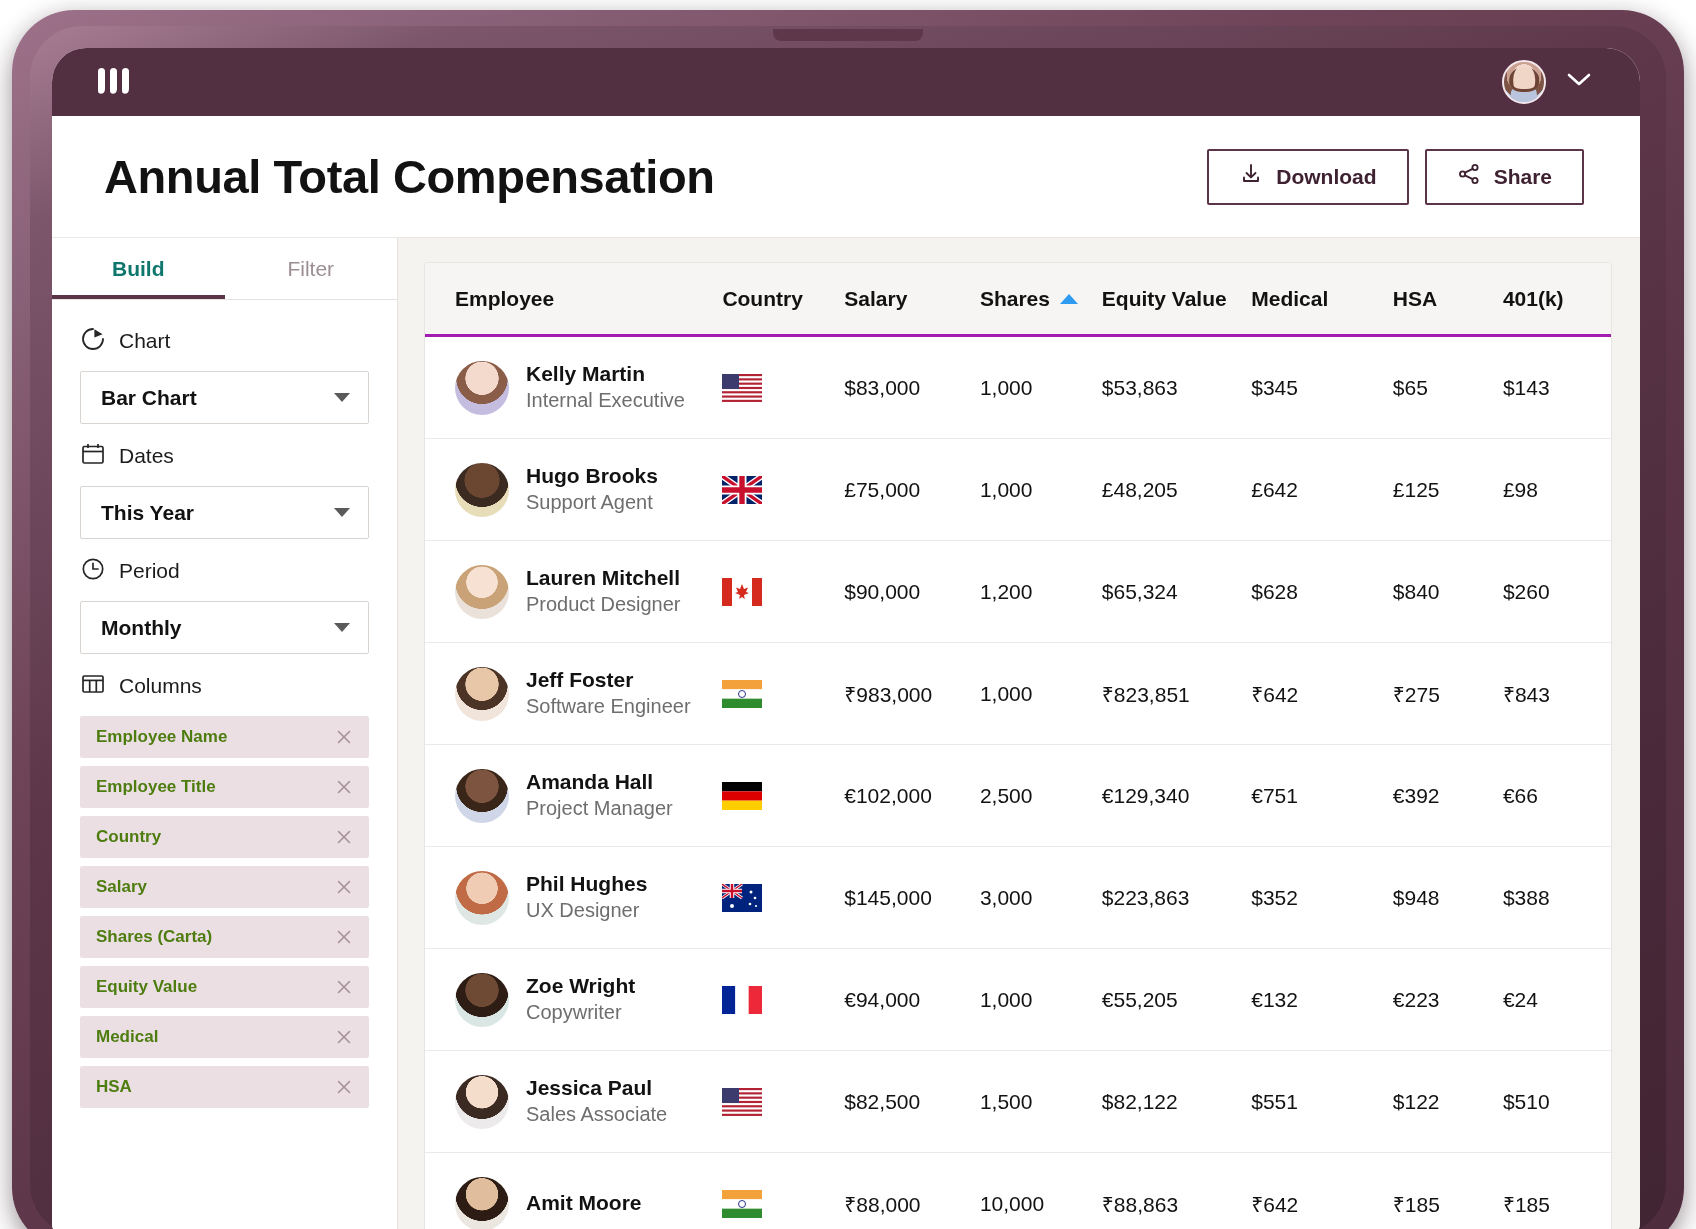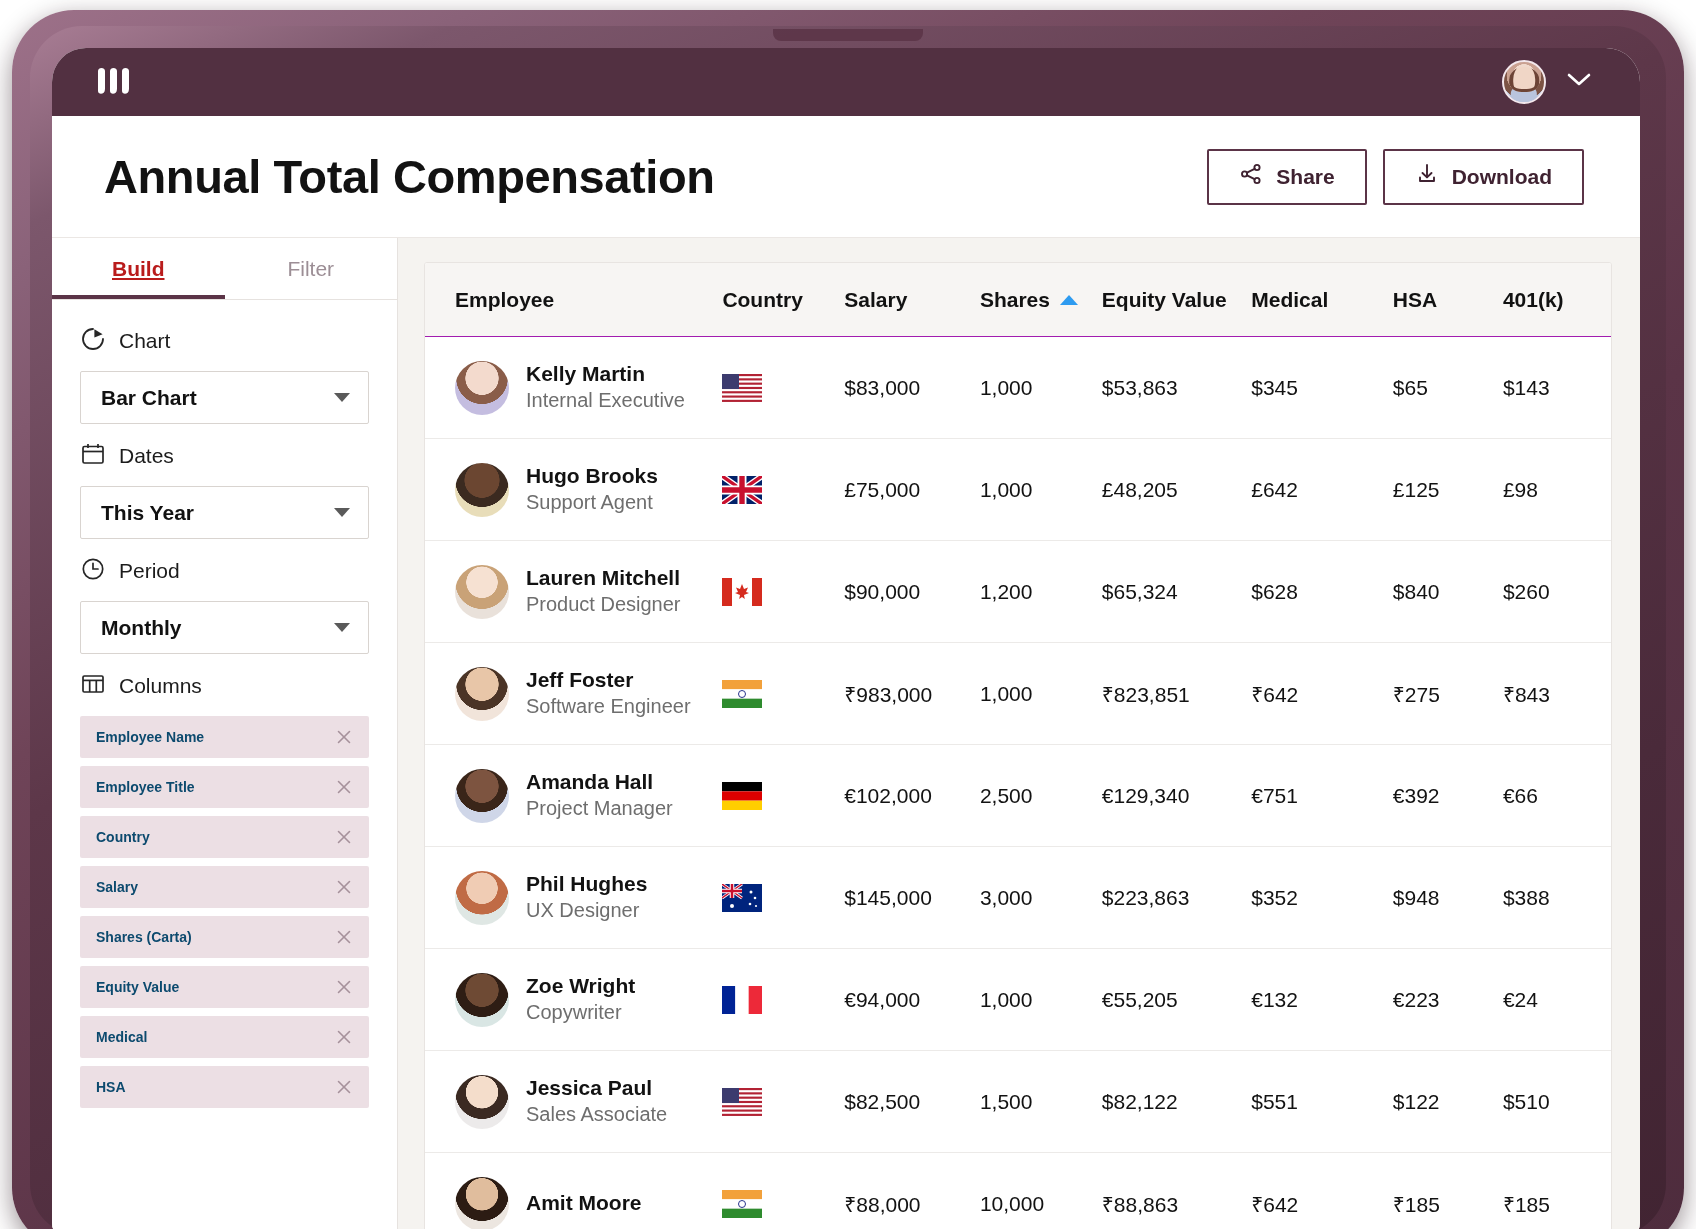--- a/index.html
+++ b/index.html
@@ -115,21 +115,21 @@
     border-right: 1px solid #e6e2df;
     display: flex; flex-direction: column;
     overflow: hidden;
   }
   #sidebar-tabs { display: flex; border-bottom: 1px solid #e6e2df; height: 62px; }
   .side-tab {
     flex: 1; display: flex; align-items: center; justify-content: center;
     font-size: 21px; cursor: pointer;
     font-family: "Liberation Sans", sans-serif;
   }
-  .side-tab.active { color: #b91c1c; font-weight: 700; box-shadow: inset 0 -4px 0 #5b3447; text-decoration: underline; }
+  .side-tab.active { color: #0f766e; font-weight: 700; box-shadow: inset 0 -4px 0 #5b3447; }
   .side-tab.inactive { color: #9c8e95; font-weight: 400; }
 
   #sidebar-body { padding: 26px 28px 0 28px; overflow: hidden; }
   .field-group { margin-bottom: 17px; }
   .field-head {
     display: flex; align-items: center; gap: 13px;
     margin-bottom: 15px; height: 30px;
   }
   .field-label { font-size: 21px; color: #1c1c1c; }
   .field-head .toggle-wrap { margin-left: auto; }
@@ -151,32 +151,32 @@
     width: 0; height: 0;
     border-left: 8px solid transparent; border-right: 8px solid transparent;
     border-top: 9px solid #5a5a5a;
   }
   #columns-list { display: flex; flex-direction: column; gap: 8px; }
   .col-chip {
     height: 42px; background: #ecdfe4;
     display: flex; align-items: center; justify-content: space-between;
     padding: 0 16px 0 16px; cursor: grab; border-radius: 2px;
   }
-  .col-chip-label { font-size: 14px; font-weight: 700; color: #0c4a6e; }
+  .col-chip-label { font-size: 17px; font-weight: 700; color: #4d7c0f; }
   .chip-x { width: 18px; height: 18px; cursor: pointer; opacity: .55; }
 
   
   #table-panel-wrap { flex: 1; padding: 24px 28px 0 26px; overflow: hidden; }
   #table-card {
     background: #ffffff; border: 1px solid #e8e4e1;
     border-radius: 3px; overflow: hidden; height: 100%;
   }
   #table-head {
     display: flex; align-items: center; height: 74px;
-    background: #f7f5f3; border-bottom: 1px solid #a21caf;
+    background: #f7f5f3; border-bottom: 3px solid #a21caf;
     padding: 0 0 0 30px;
   }
   .th {
     font-size: 21px; font-weight: 700; color: #121212;
     display: flex; align-items: center; gap: 10px;
   }
   .sort-caret-up {
     width: 0; height: 0;
     border-left: 9px solid transparent; border-right: 9px solid transparent;
     border-bottom: 10px solid #2e9bf0;
@@ -232,42 +232,42 @@
         </span>
       </div>
     </div>
 
     <div id="page-header">
       <div id="page-title">Annual Total Compensation</div>
       <div id="header-actions">
         <button class="hdr-btn">
           <span>
             <svg width="24" height="24" viewBox="0 0 24 24" aria-hidden="true">
+              <g fill="none" stroke="#3f2231" stroke-width="1.9" stroke-linecap="round" stroke-linejoin="round">
+                <path d="M12 3 L12 15"></path>
+                <path d="M7.5 11 L12 15.4 L16.5 11"></path>
+                <path d="M5 15.5 L5 19 L19 19 L19 15.5"></path>
+              </g>
+            </svg>
+          </span>
+          <span>Download</span>
+        </button>
+        <button class="hdr-btn">
+          <span>
+            <svg width="24" height="24" viewBox="0 0 24 24" aria-hidden="true">
               <g fill="none" stroke="#3f2231" stroke-width="1.9" stroke-linecap="round">
                 <circle cx="18" cy="5.5" r="2.6"></circle>
                 <circle cx="5.6" cy="12" r="2.6"></circle>
                 <circle cx="18" cy="18.5" r="2.6"></circle>
                 <path d="M8 10.7 L15.6 6.8"></path>
                 <path d="M8 13.3 L15.6 17.2"></path>
               </g>
             </svg>
           </span>
           <span>Share</span>
-        </button>
-        <button class="hdr-btn">
-          <span>
-            <svg width="24" height="24" viewBox="0 0 24 24" aria-hidden="true">
-              <g fill="none" stroke="#3f2231" stroke-width="1.9" stroke-linecap="round" stroke-linejoin="round">
-                <path d="M12 3 L12 15"></path>
-                <path d="M7.5 11 L12 15.4 L16.5 11"></path>
-                <path d="M5 15.5 L5 19 L19 19 L19 15.5"></path>
-              </g>
-            </svg>
-          </span>
-          <span>Download</span>
         </button>
       </div>
     </div>
 
     <div id="content-area">
 
       <div id="sidebar">
 
         <div id="sidebar-tabs">
           <div class="side-tab active">Build</div>

